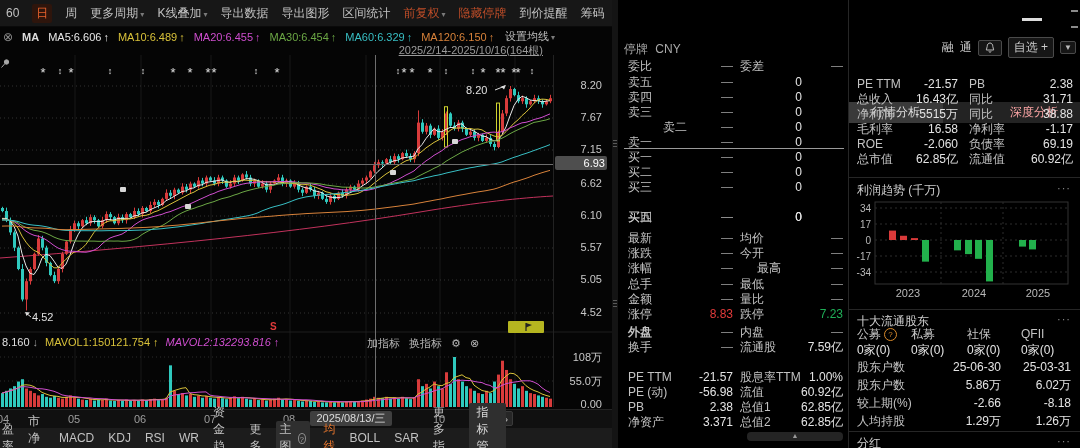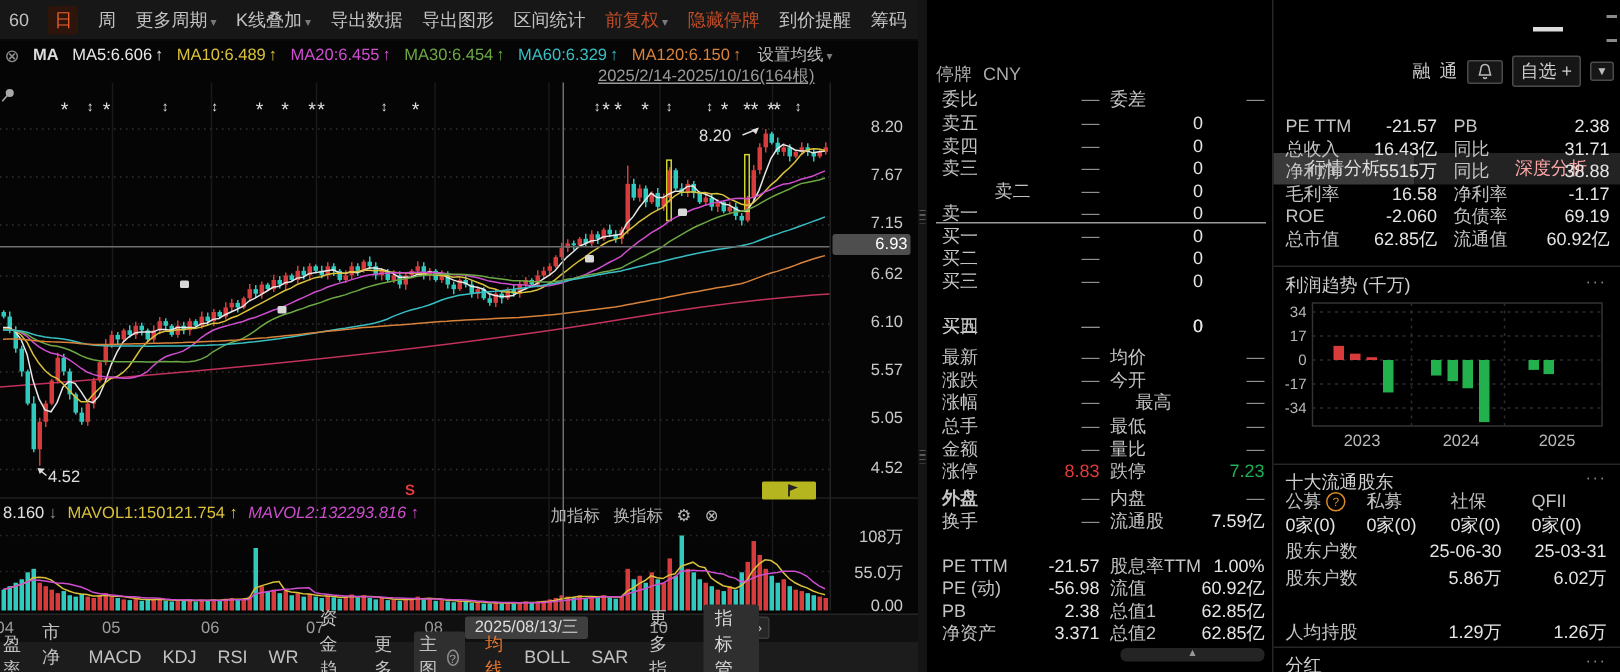--- a/index.html
+++ b/index.html
@@ -909,20 +909,25 @@
         <div class="prow" style="top: 360px;">
           <span style="left: 8px;">股东户数</span>
           <span class="val" style="right: 80px;">25-06-30</span>
           <span class="val" style="right: 10px;">25-03-31</span>
         </div>
         <div class="prow" style="top: 378px;">
           <span style="left: 8px;">股东户数</span>
           <span class="val" style="right: 80px;">5.86万</span>
           <span class="val" style="right: 10px;">6.02万</span>
         </div>
+        <div class="prow" style="top: 396px;">
+          <span style="left: 8px;">较上期(%)</span>
+          <span class="val" style="right: 80px;">-2.66</span>
+          <span class="val" style="right: 10px;">-8.18</span>
+        </div>
         <div class="prow" style="top: 414px;">
           <span style="left: 8px;">人均持股</span>
           <span class="val" style="right: 80px;">1.29万</span>
           <span class="val" style="right: 10px;">1.26万</span>
         </div>
       </div>
   </div>
 
   <div class="edge-dash" style="top:10px"></div>
   <div class="edge-dash" style="top:26px"></div>

